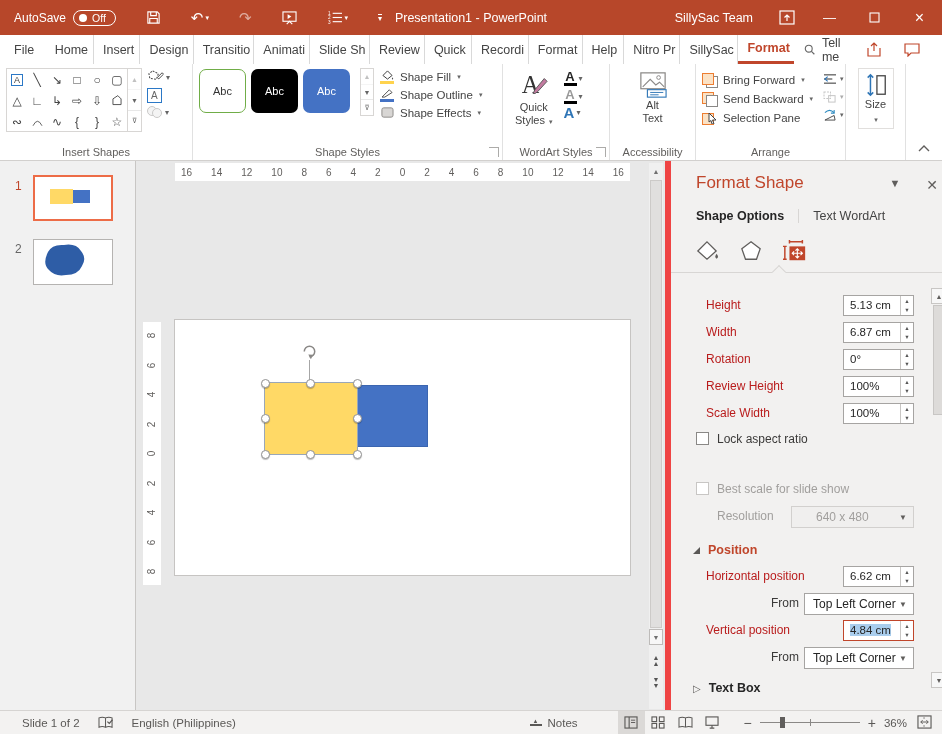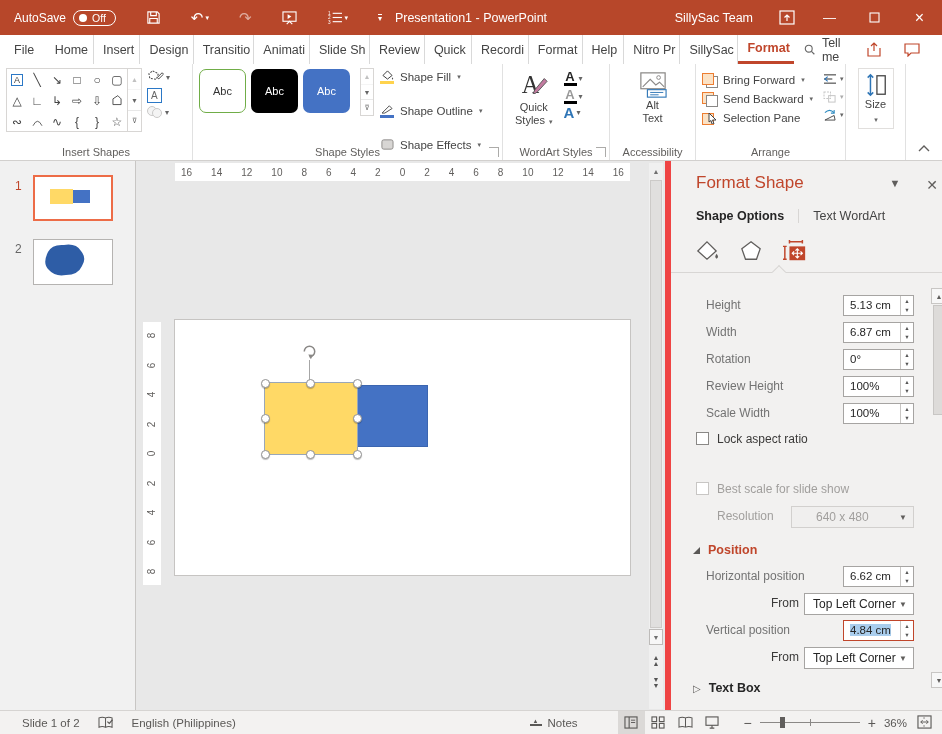--- a/index.html
+++ b/index.html
@@ -49,21 +49,21 @@
   .is-right .sm-btn { display:flex; align-items:center; gap:2px; font-size:8px; color:#666; }
   .merge-circles { position:relative; width:16px; height:12px; opacity:.45; }
   .merge-circles i { position:absolute; width:10px; height:10px; border:1px solid #8A8886; border-radius:50%; background:#E8E8E8; }
   .merge-circles i:last-child { left:5px; top:2px; }
 
   
   .swatch { width:47px; height:44px; border-radius:7px; display:flex; align-items:center; justify-content:center; font-size:11px; margin-right:5px; }
   .swatch.s1 { background:#fff; border:1.5px solid #70AD47; color:#333; }
   .swatch.s2 { background:#000; color:#fff; }
   .swatch.s3 { background:#4472C4; color:#fff; }
-  .ss-cmds { display:flex; flex-direction:column; justify-content:flex-start; gap:20px; padding-top:2px; }
+  .ss-cmds { display:flex; flex-direction:column; justify-content:flex-start; gap:4px; padding-top:2px; }
   .cmd-row { display:flex; align-items:center; gap:5px; font-size:11.5px; color:#444; white-space:nowrap; }
   .cmd-dd { font-size:7px; color:#666; margin-left:1px; }
   .bar-icon { display:flex; flex-direction:column; align-items:center; width:16px; }
   .bar-icon .bar { width:14px; height:3px; margin-top:1px; }
 
   
   .bigbtn { display:flex; flex-direction:column; align-items:center; justify-content:flex-start; padding:3px 6px 0 6px; font-size:11px; color:#444; text-align:center; line-height:13px; }
   .wa-col { display:flex; flex-direction:column; gap:2px; padding-top:2px; }
   .wa-item { display:flex; align-items:center; gap:2px; font-size:8px; color:#666; }
   .wa-a { font-weight:bold; font-size:13px; line-height:13px; }
@@ -114,21 +114,21 @@
   .pane-tabs { position:absolute; left:25px; top:48px; display:flex; gap:14px; font-size:12.5px; }
   .pane-tab.sel { font-weight:bold; color:#262626; }
   .pane-tab { color:#444; padding-right:14px; border-right:1px solid #D8D6D4; }
   .pane-tab:last-child { border-right:none; }
   .pane-icons { position:absolute; left:22px; top:76px; display:flex; gap:16px; }
   .pane-icon { width:28px; height:28px; display:flex; align-items:center; justify-content:center; }
   .pane-divider { position:absolute; left:0; top:111px; width:277px; border-top:1px solid #D8D6D4; }
   .caret { position:absolute; left:103px; top:-6px; width:10px; height:10px; background:#F2F1F0; border-left:1px solid #D8D6D4; border-top:1px solid #D8D6D4; transform:rotate(45deg); }
 
   .prow { position:absolute; left:0; width:250px; height:22px; }
-  .prow .plabel { position:absolute; left:35px; top:3px; font-size:12px; color:#737373; white-space:nowrap; }
+  .prow .plabel { position:absolute; left:35px; top:3px; font-size:12px; color:#b91c1c; white-space:nowrap; }
   .plabel.gray { color:#A19F9D; }
   .spinfield { position:absolute; left:172px; top:0; width:71px; height:21px; background:#fff; border:1px solid #A6A4A2; display:flex; }
   .spinfield .val { flex:1; font-size:11.5px; color:#262626; padding:3px 0 0 6px; white-space:nowrap; }
   .spinner { width:13px; border-left:1px solid #C8C6C4; display:flex; flex-direction:column; }
   .spinner span { flex:1; display:flex; align-items:center; justify-content:center; font-size:5.5px; color:#555; }
   .cbrow { position:absolute; left:0; width:250px; height:20px; }
   .cb { position:absolute; left:25px; top:1px; width:13px; height:13px; background:#fff; border:1px solid #8A8886; }
   .cb.dis { border-color:#C8C6C4; }
   .cbrow .plabel { position:absolute; left:46px; top:1px; font-size:12px; color:#3B3A39; text-decoration:underline; text-decoration-color:transparent; }
   .cbrow .plabel.gray { color:#A19F9D; }

